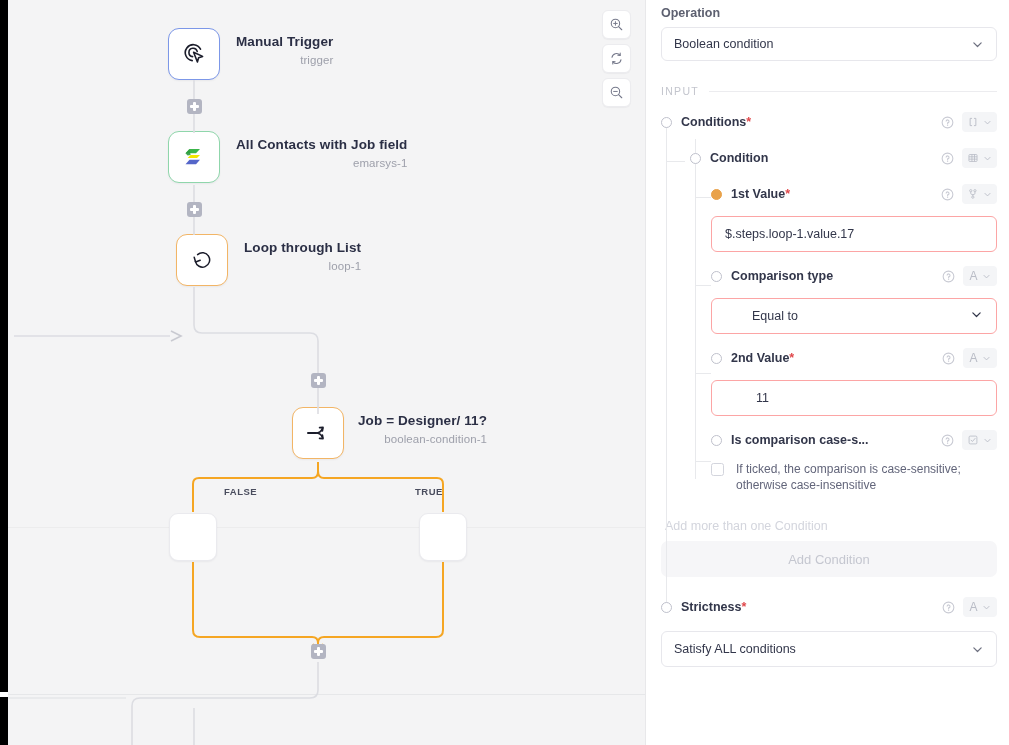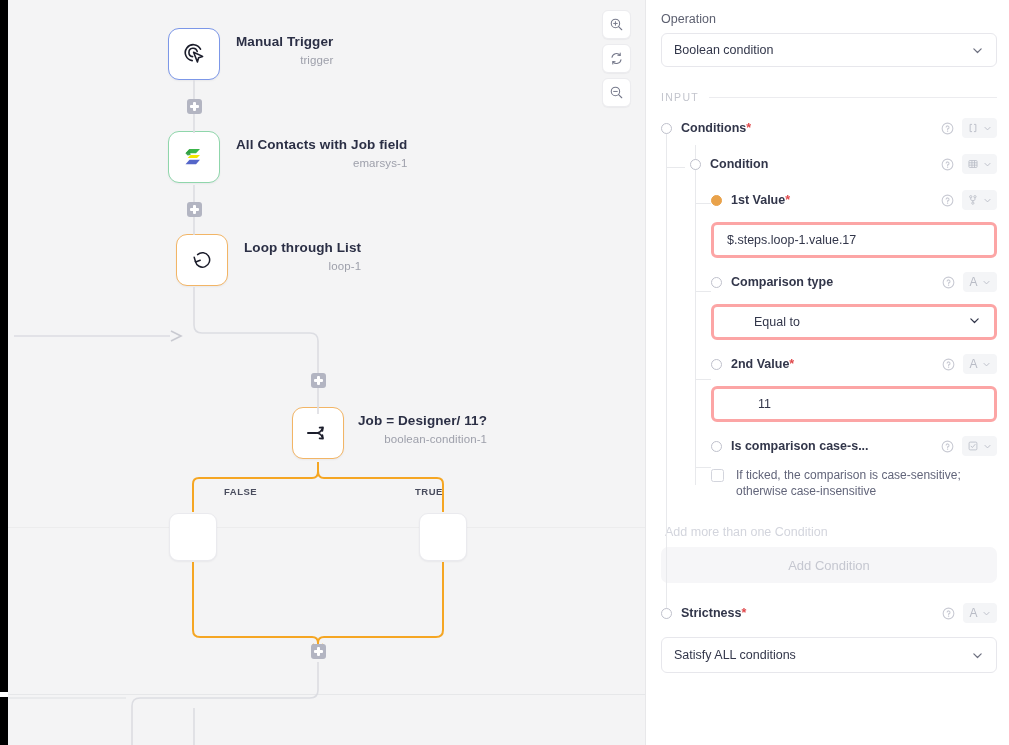--- a/index.html
+++ b/index.html
@@ -63,21 +63,21 @@
 
   .branch-label {
     position:absolute; font-size:9.5px; font-weight:700; color:#4a4d5e;
     letter-spacing:.5px; z-index:11;
   }
 
   svg.edges { position:absolute; left:0; top:0; width:645px; height:745px; z-index:1; pointer-events:none; }
 
   
   .panel { position:relative; width:364px; height:745px; background:#fff; padding:0 12px 0 16px; overflow:hidden; }
-  .p-label { font-size:12.5px; color:#5d6070; margin:12px 0 7px 0; }
+  .p-label { font-size:12.5px; color:#5d6070; margin:6px 0 7px 0;font-weight:bold; }
 
   .select {
     height:34px; border:1px solid #e7e7ec; border-radius:6px; background:#fff;
     display:flex; align-items:center; padding:16px 12px; font-size:12.5px; color:#32364a;
     cursor:pointer; justify-content:space-between;
   }
   .select .chev { color:#6e7180; display:flex; }
 
   .section-head { display:flex; align-items:center; gap:10px; margin:24px 0 12px 0; }
   .section-head .txt { font-size:10.5px; letter-spacing:1.3px; color:#c3c5cd; }
@@ -93,21 +93,21 @@
   .row .right { margin-left:auto; display:flex; align-items:center; gap:8px; }
   .help { width:13px; height:13px; color:#c8cad3; display:flex; }
   .typebadge {
     height:20px; min-width:34px; padding:0 5px; background:#f4f5f7; border-radius:4px;
     display:flex; align-items:center; justify-content:center; gap:4px;
     font-size:11px; color:#b9bcc6; cursor:pointer;
   }
   .typebadge .tchev { color:#b9bcc6; display:flex; }
 
   .field {
-    height:36px; border:3px solid #fca5a5; border-radius:6px; background:#fff;
+    height:36px; border:1px solid #fca5a5; border-radius:6px; background:#fff;
     display:flex; align-items:center; padding:0 13px; font-size:12.5px; color:#32364a;
   }
   .field.withchev { justify-content:space-between; cursor:pointer; }
 
   
   .vline { position:absolute; width:1px; background:#e8e9ec; }
   .hline { position:absolute; height:1px; background:#e8e9ec; }
 
   .ind1 { margin-left:0px; }
   .ind2 { margin-left:29px; }

